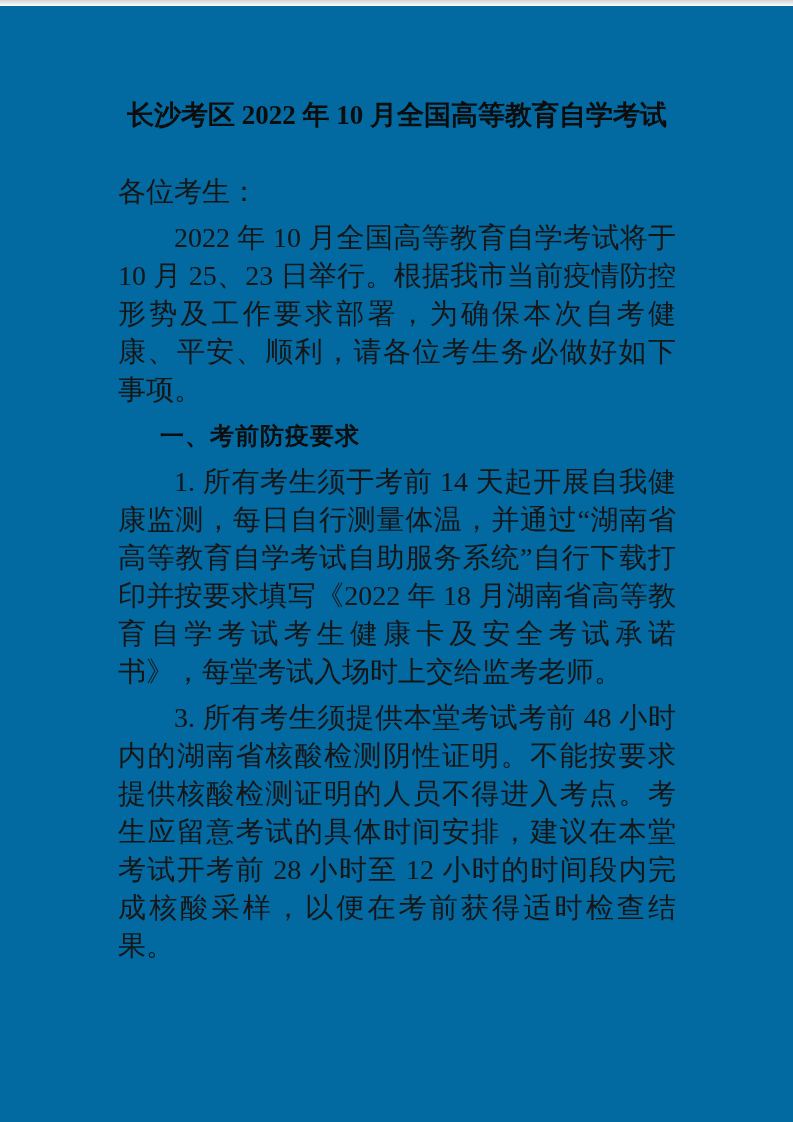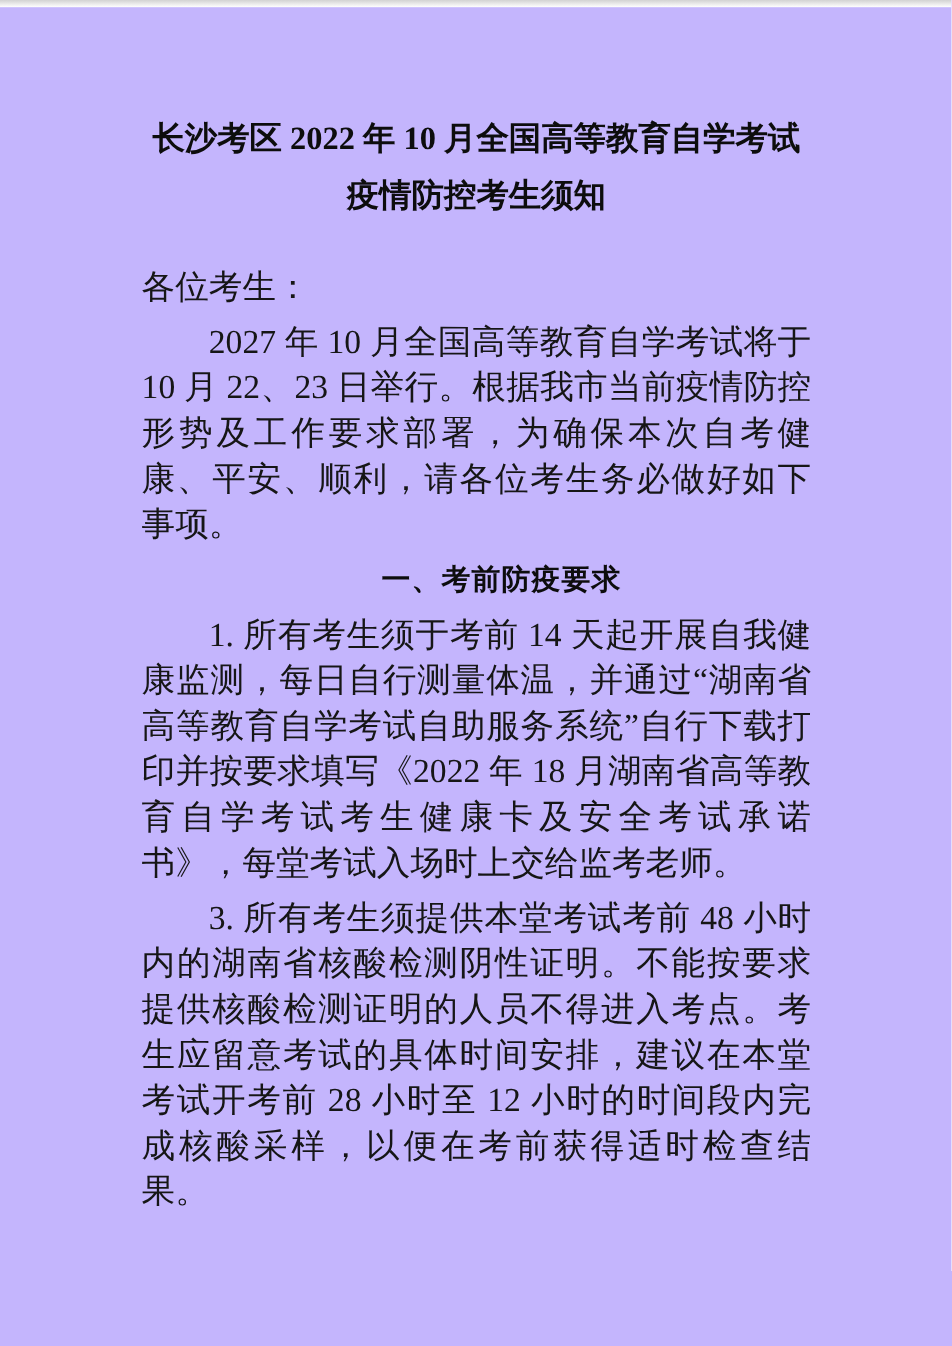--- a/index.html
+++ b/index.html
@@ -5,21 +5,21 @@
   html, body {
     margin: 0;
     padding: 0;
     background: #ffffff;
   }
   .page {
     position: relative;
     width: 793px;
     height: 1122px;
     margin: 0 auto;
-    background: #c4b5fd;
+    background: #0369a1;
     color: #111111;
     font-family: "Liberation Serif", "DejaVu Serif", serif;
     overflow: hidden;
     box-sizing: border-box;
     padding: 0 117px 0 118px;
   }
   .top-shadow {
     position: absolute;
     top: 0; left: 0; right: 0;
     height: 6px;
@@ -54,38 +54,36 @@
   }
   h2.section-heading {
     margin: 8px 0 0 0;
     font-size: 24px;
     line-height: 38px;
     font-weight: bold;
     text-indent: 1.75em;
     letter-spacing: 1px;
     color: #0d0d0d;
     font-family: "Liberation Sans", "DejaVu Sans", sans-serif;
-    text-align: center;
   }
 </style>
 </head>
 <body>
 
 <div class="page">
   <div class="top-shadow"></div>
 
   <h1 class="doc-title">
     <span class="title-line">长沙考区 2022 年 10 月全国高等教育自学考试</span>
-    <span class="title-line">疫情防控考生须知</span>
   </h1>
 
   <div class="body-text">
     <p class="salutation">各位考生：</p>
 
-    <p class="indented">2027 年 10 月全国高等教育自学考试将于 10 月 22、23 日举行。根据我市当前疫情防控形势及工作要求部署，为确保本次自考健康、平安、顺利，请各位考生务必做好如下事项。</p>
+    <p class="indented">2022 年 10 月全国高等教育自学考试将于 10 月 25、23 日举行。根据我市当前疫情防控形势及工作要求部署，为确保本次自考健康、平安、顺利，请各位考生务必做好如下事项。</p>
 
     <h2 class="section-heading">一、考前防疫要求</h2>
 
     <p class="indented">1. 所有考生须于考前 14 天起开展自我健康监测，每日自行测量体温，并通过“湖南省高等教育自学考试自助服务系统”自行下载打印并按要求填写《2022 年 18 月湖南省高等教育自学考试考生健康卡及安全考试承诺书》，每堂考试入场时上交给监考老师。</p>
 
 
     <p class="indented">3. 所有考生须提供本堂考试考前 48 小时内的湖南省核酸检测阴性证明。不能按要求提供核酸检测证明的人员不得进入考点。考生应留意考试的具体时间安排，建议在本堂考试开考前 28 小时至 12 小时的时间段内完成核酸采样，以便在考前获得适时检查结果。</p>
   </div>
 </div>
 

